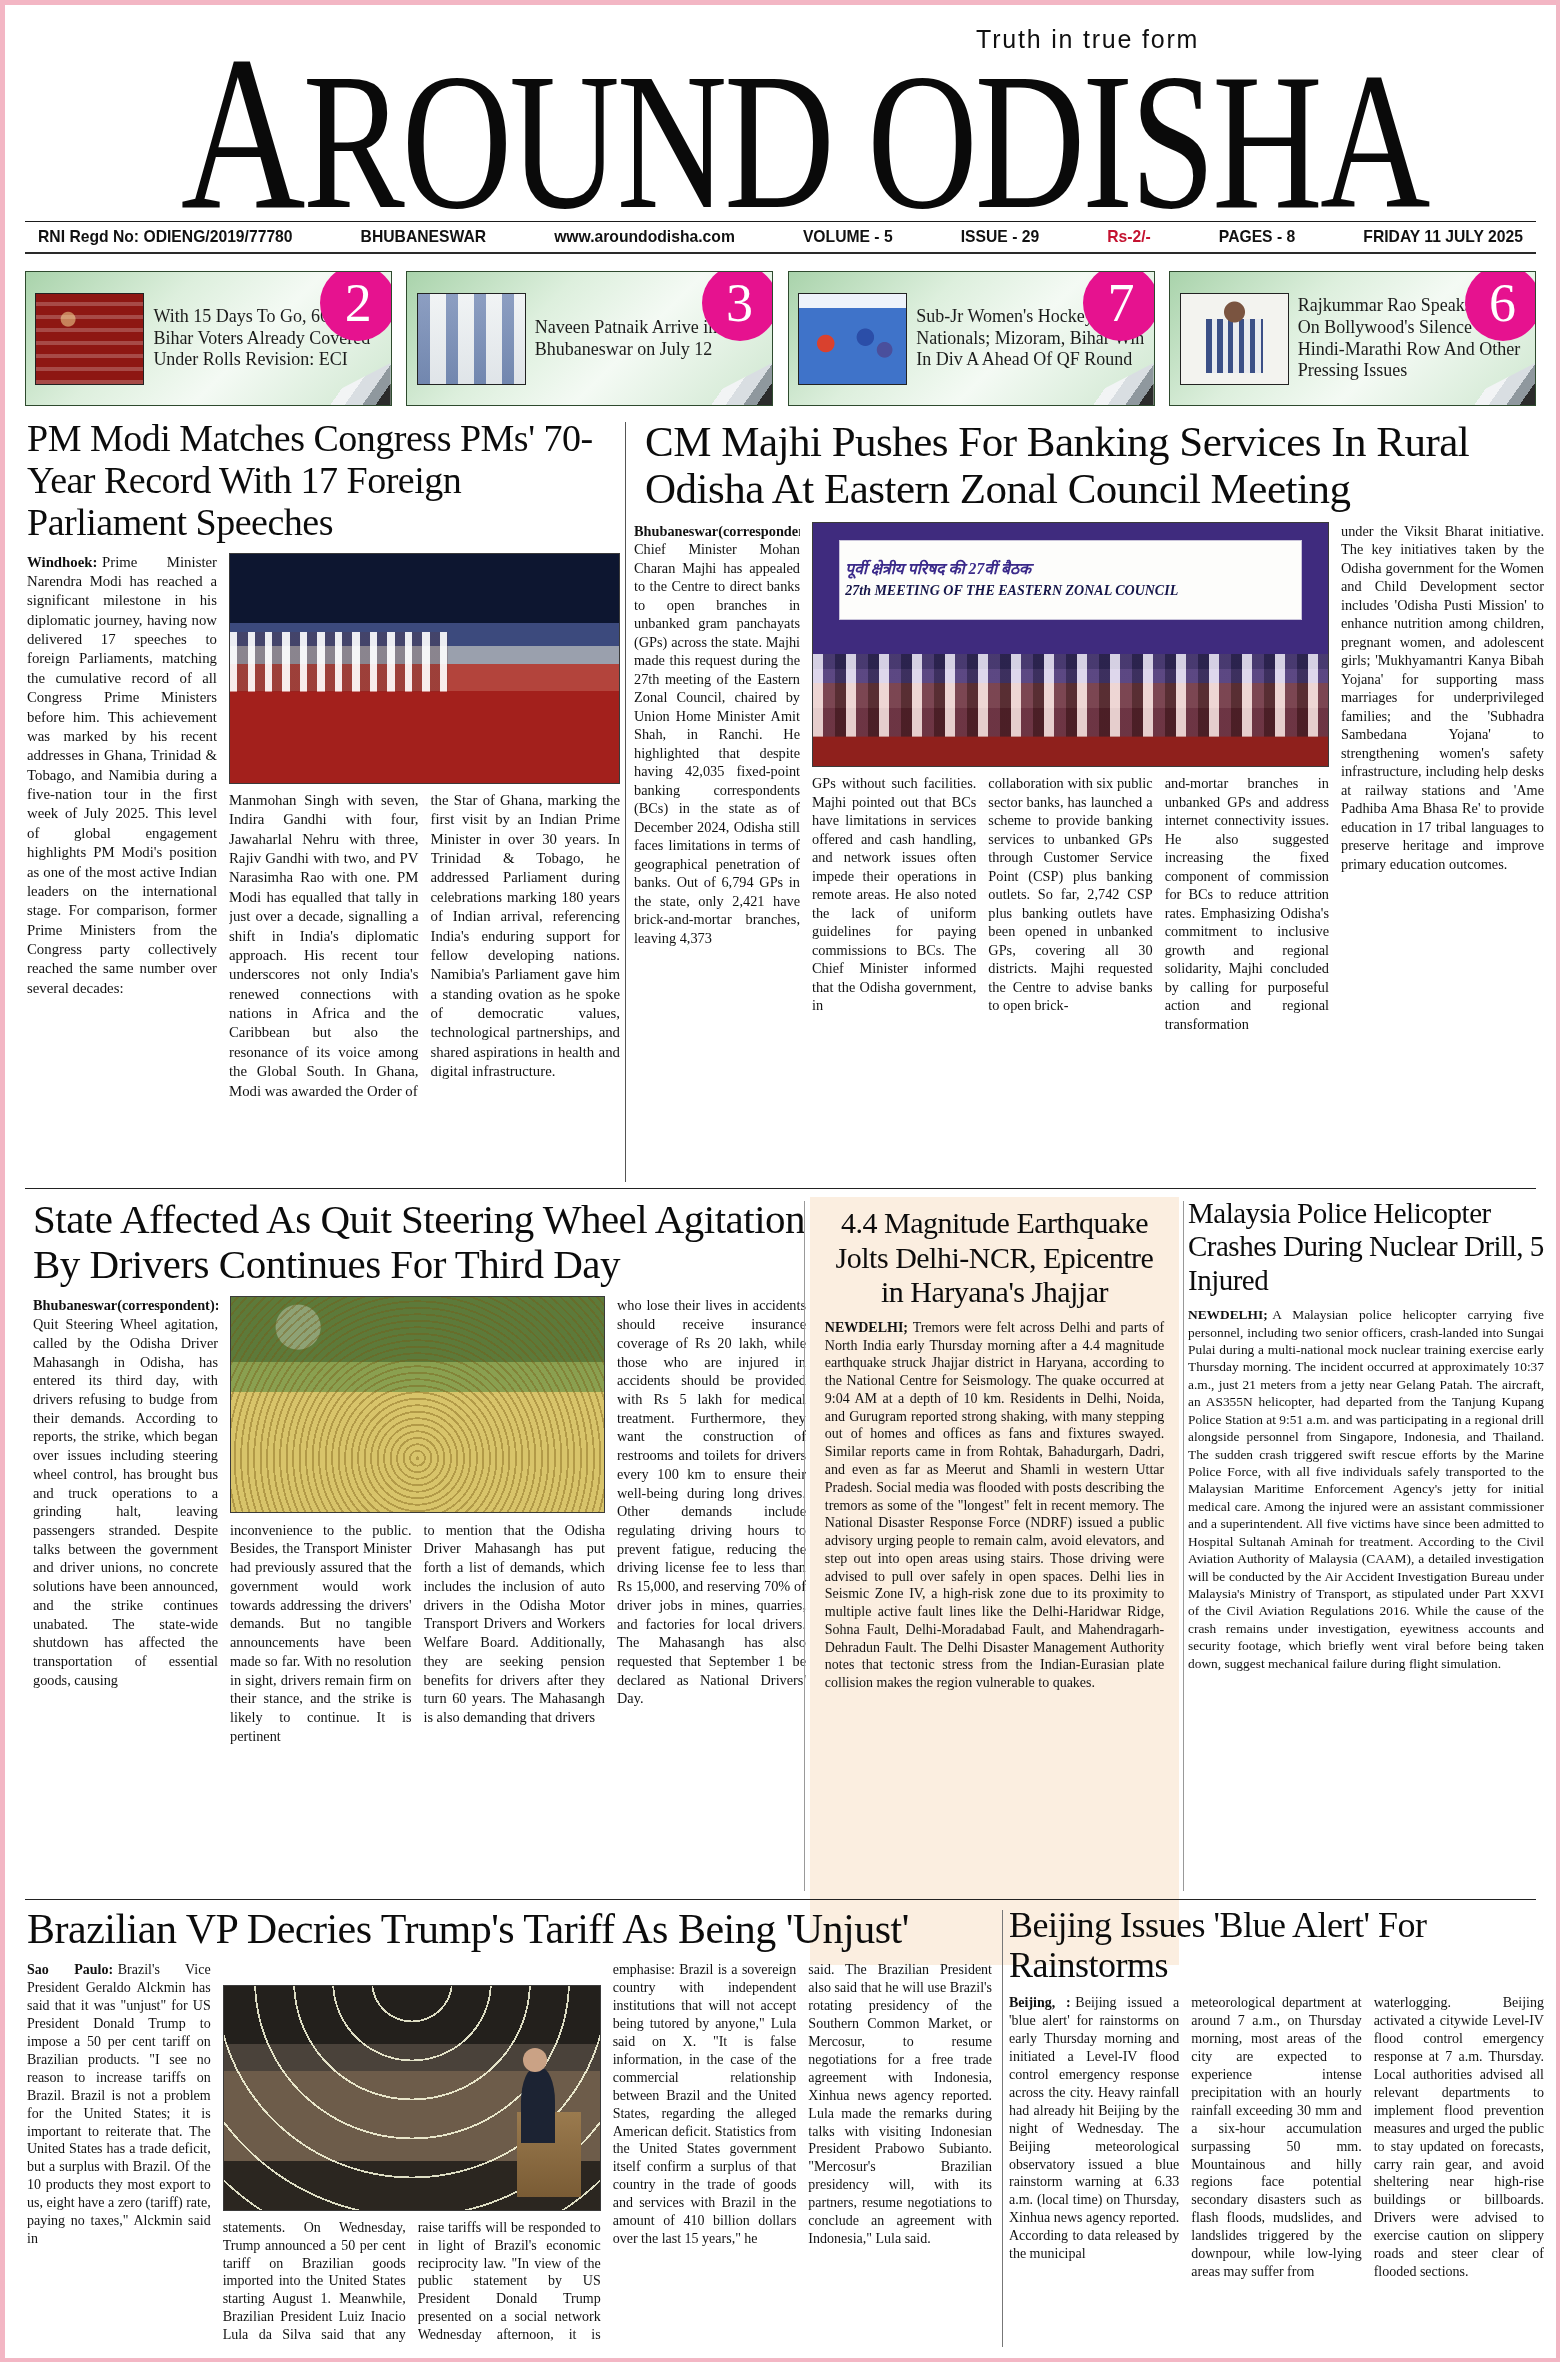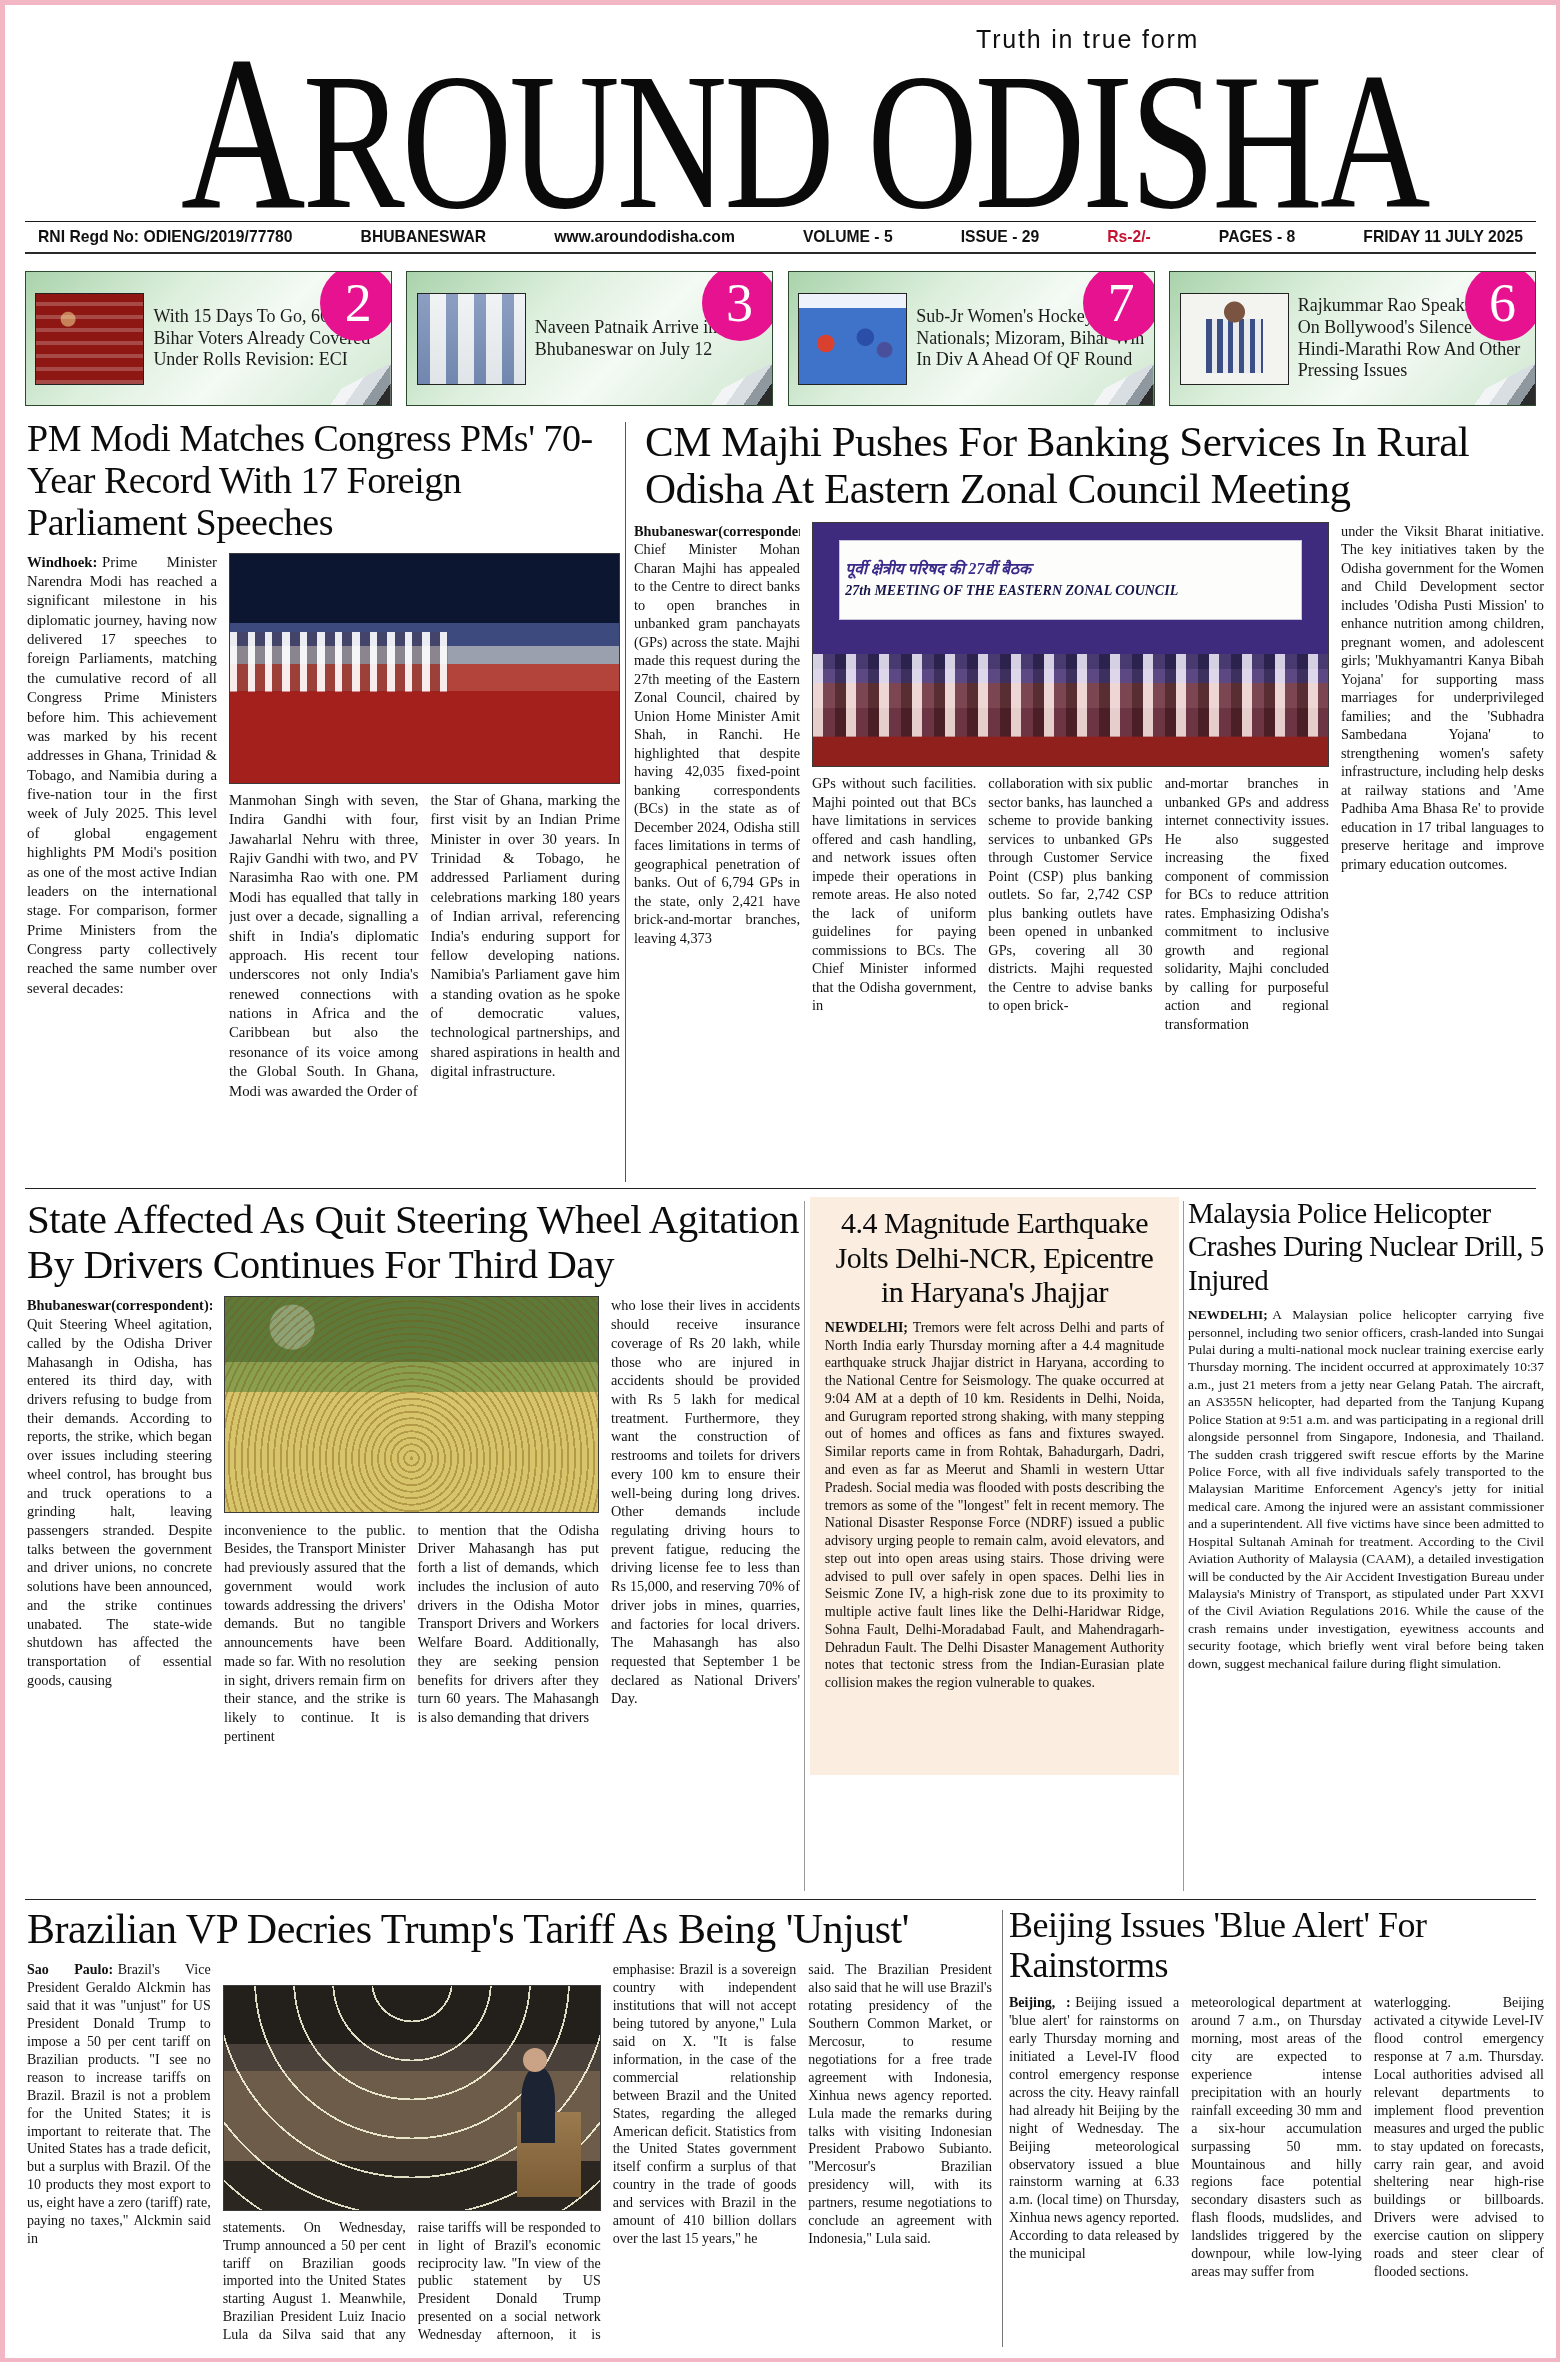--- a/index.html
+++ b/index.html
@@ -82,23 +82,23 @@
      linear-gradient(180deg,#23201c 0 26%,#4a423a 26% 38%,#6d5c4a 38% 78%,#2b2620 78% 100%);}
   .podium{position:absolute;right:5%;bottom:6%;width:17%;height:38%;background:linear-gradient(#9a7a4e,#7a5c35);}
   .speaker-body{position:absolute;right:12%;bottom:30%;width:9%;height:34%;
      background:#1c2333;border-radius:45% 45% 0 0;}
   .speaker-head{position:absolute;right:14%;bottom:62%;width:24px;height:24px;border-radius:50%;background:#caa285;}
   
   #a1{left:22px;top:413px;width:593px;height:764px;}
   #a1 .headline{font-size:38px;}
   #a2{left:629px;top:413px;width:910px;height:764px;}
   #a2 .headline{font-size:43px;margin-left:11px;}
-  #a3{left:22px;top:1192px;width:773px;height:694px;}
+  #a3{left:28px;top:1192px;width:773px;height:694px;}
   #a3 .headline{font-size:41px;}
-  #a4{left:805px;top:1192px;width:369px;height:578px;background:#fbeee0;padding:9.2px 14.8px;}
+  #a4{left:805px;top:1192px;width:369px;height:768px;background:#fbeee0;padding:9.2px 14.8px;}
   #a4 .headline{font-size:30px;text-align:center;line-height:1.15;}
   #a4 .bodytext{font-size:14px;line-height:1.27;}
   #a5{left:1183px;top:1192px;width:356px;height:694px;}
   #a5 .headline{font-size:29px;line-height:1.15;}
   #a5 .bodytext{font-size:13.4px;line-height:1.3;}
   #a6{left:22px;top:1901px;width:965px;height:441px;}
   #a6 .headline{font-size:42px;}
   #a6 .bodytext{font-size:14px;line-height:1.28;}
   #a7{left:1004px;top:1901px;width:535px;height:441px;}
   #a7 .headline{font-size:36px;}

